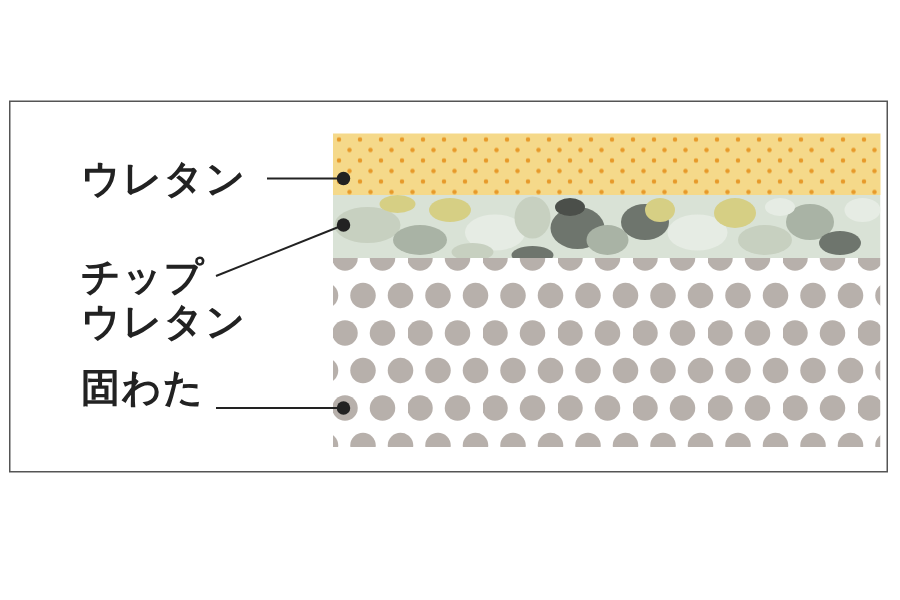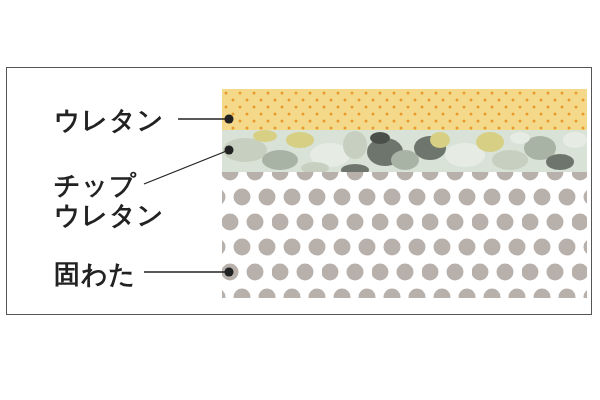--- a/index.html
+++ b/index.html
@@ -74,13 +74,13 @@
   <line x1="144" y1="184" x2="229" y2="150" stroke="#222" stroke-width="1.3"></line>
   <circle cx="229" cy="150" r="4.5" fill="#222"></circle>
 
   <line x1="144" y1="272" x2="229" y2="272" stroke="#222" stroke-width="1.3"></line>
   <circle cx="229" cy="272" r="4.5" fill="#222"></circle>
 </svg>
 
 <div class="label" style="left:54px; top:107px;">ウレタン</div>
 <div class="label" style="left:54px; top:172px;">チップ</div>
 <div class="label" style="left:54px; top:202px;">ウレタン</div>
-<div class="label" style="left:54px; top:261px;text-align:right;">固わた</div>
+<div class="label" style="left:54px; top:246px;text-align:right;">固わた</div>
 
 </body></html>

